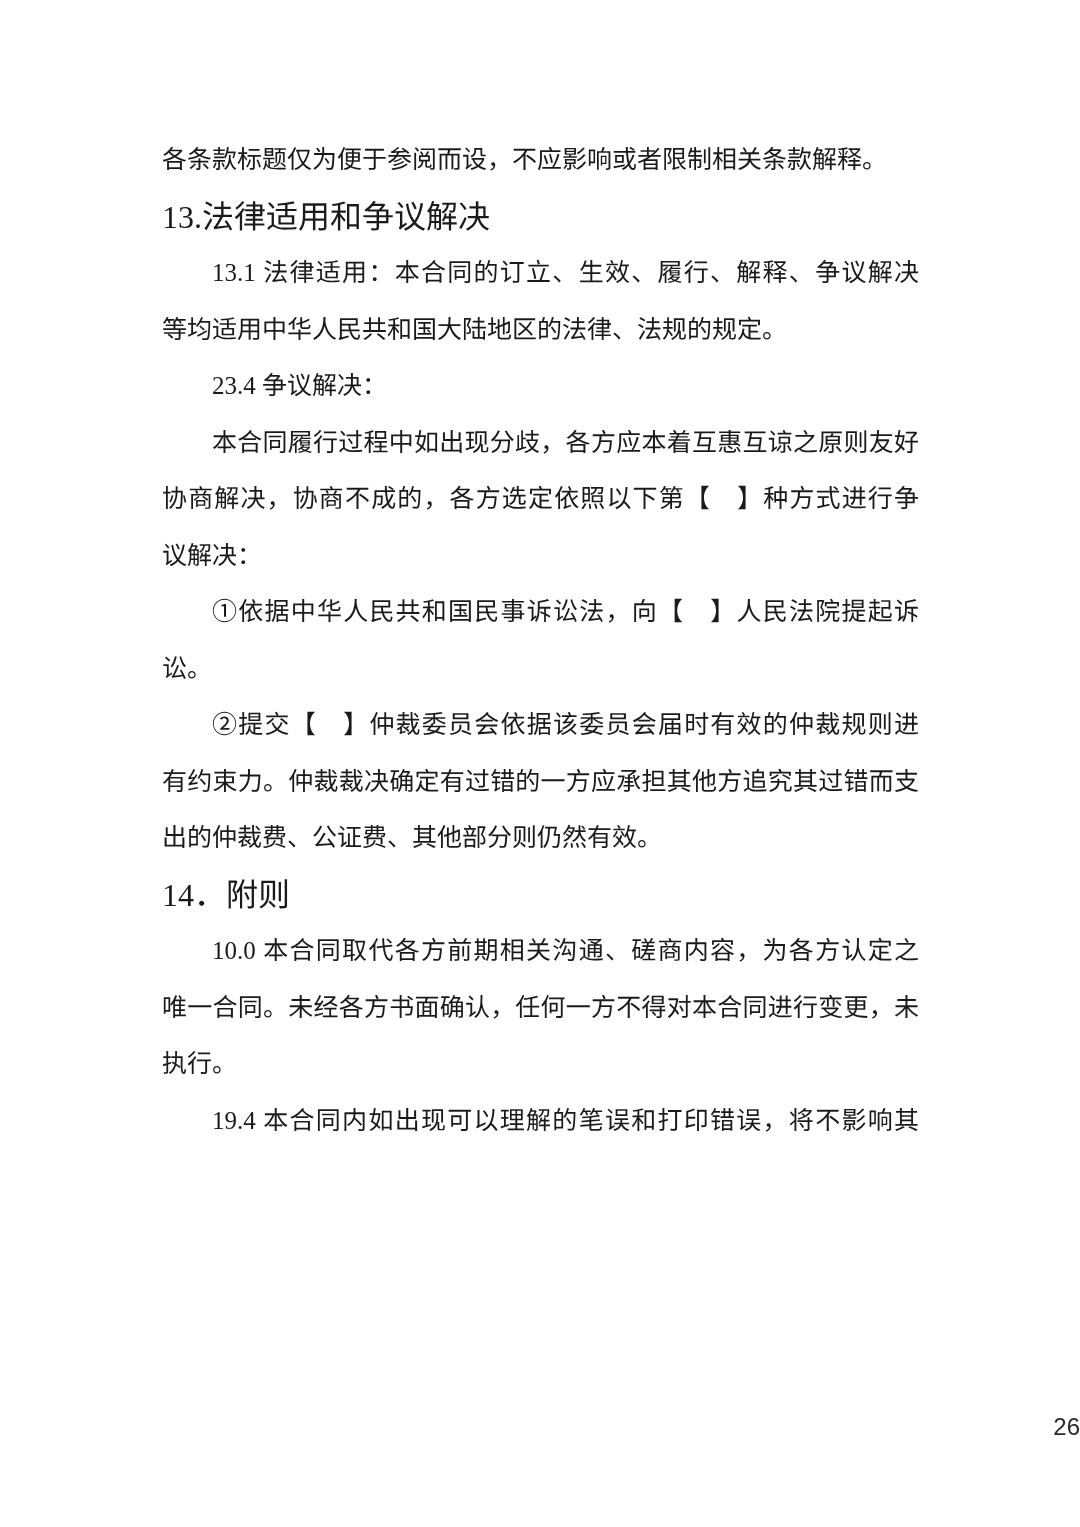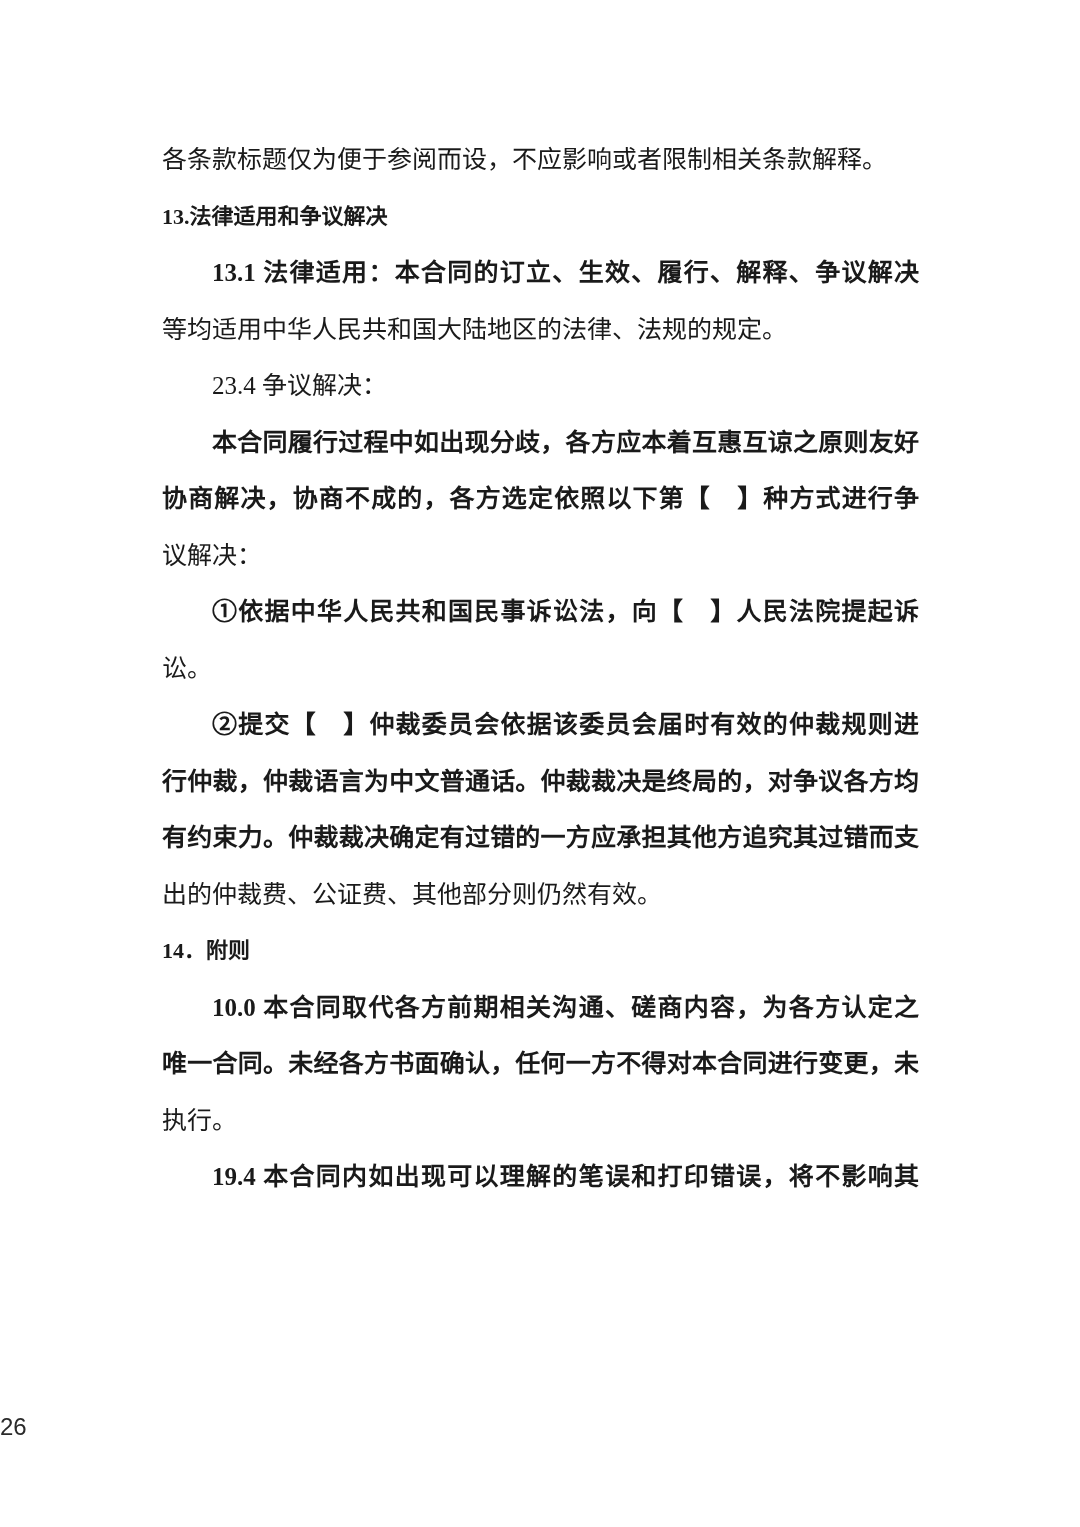--- a/index.html
+++ b/index.html
@@ -28,37 +28,36 @@
     line-height: 56.5px;
     font-size: 25px;
     white-space: nowrap;
     letter-spacing: 0;
   }
   
   .line.fill {
     white-space: normal;
     text-align: justify;
     text-align-last: justify;
-    font-weight: bold;
   }
   
   .line.ind {
     text-indent: 2em;
   }
   
   .line.h {
-    font-weight: bold;
-    font-size: 22px;
+    font-weight: normal;
+    font-size: 32px;
   }
   .page-number {
     position: absolute;
     left: 0;
     width: 1080px;
     top: 1413px;
-    text-align: left;
+    text-align: right;
     font-family: "Liberation Sans", "DejaVu Sans", sans-serif;
     font-size: 24px;
     color: #2a2a2a;
   }
 </style>
 </head>
 <body>
 
 <div class="page">
   <div class="content">
@@ -66,21 +65,20 @@
     <div class="line h">13.法律适用和争议解决</div>
     <div class="line ind fill">13.1 法律适用：本合同的订立、生效、履行、解释、争议解决</div>
     <div class="line">等均适用中华人民共和国大陆地区的法律、法规的规定。</div>
     <div class="line ind">23.4 争议解决：</div>
     <div class="line ind fill">本合同履行过程中如出现分歧，各方应本着互惠互谅之原则友好</div>
     <div class="line fill">协商解决，协商不成的，各方选定依照以下第【　】种方式进行争</div>
     <div class="line">议解决：</div>
     <div class="line ind fill">①依据中华人民共和国民事诉讼法，向【　】人民法院提起诉</div>
     <div class="line">讼。</div>
     <div class="line ind fill">②提交【　】仲裁委员会依据该委员会届时有效的仲裁规则进</div>
-    <div class="line fill">行仲裁，仲裁语言为中文普通话。仲裁裁决是终局的，对争议各方均</div>
     <div class="line fill">有约束力。仲裁裁决确定有过错的一方应承担其他方追究其过错而支</div>
     <div class="line">出的仲裁费、公证费、其他部分则仍然有效。</div>
     <div class="line h">14．附则</div>
     <div class="line ind fill">10.0 本合同取代各方前期相关沟通、磋商内容，为各方认定之</div>
     <div class="line fill">唯一合同。未经各方书面确认，任何一方不得对本合同进行变更，未</div>
     <div class="line">执行。</div>
     <div class="line ind fill">19.4 本合同内如出现可以理解的笔误和打印错误，将不影响其</div>
   </div>
   <div class="page-number">26</div>
 </div>

